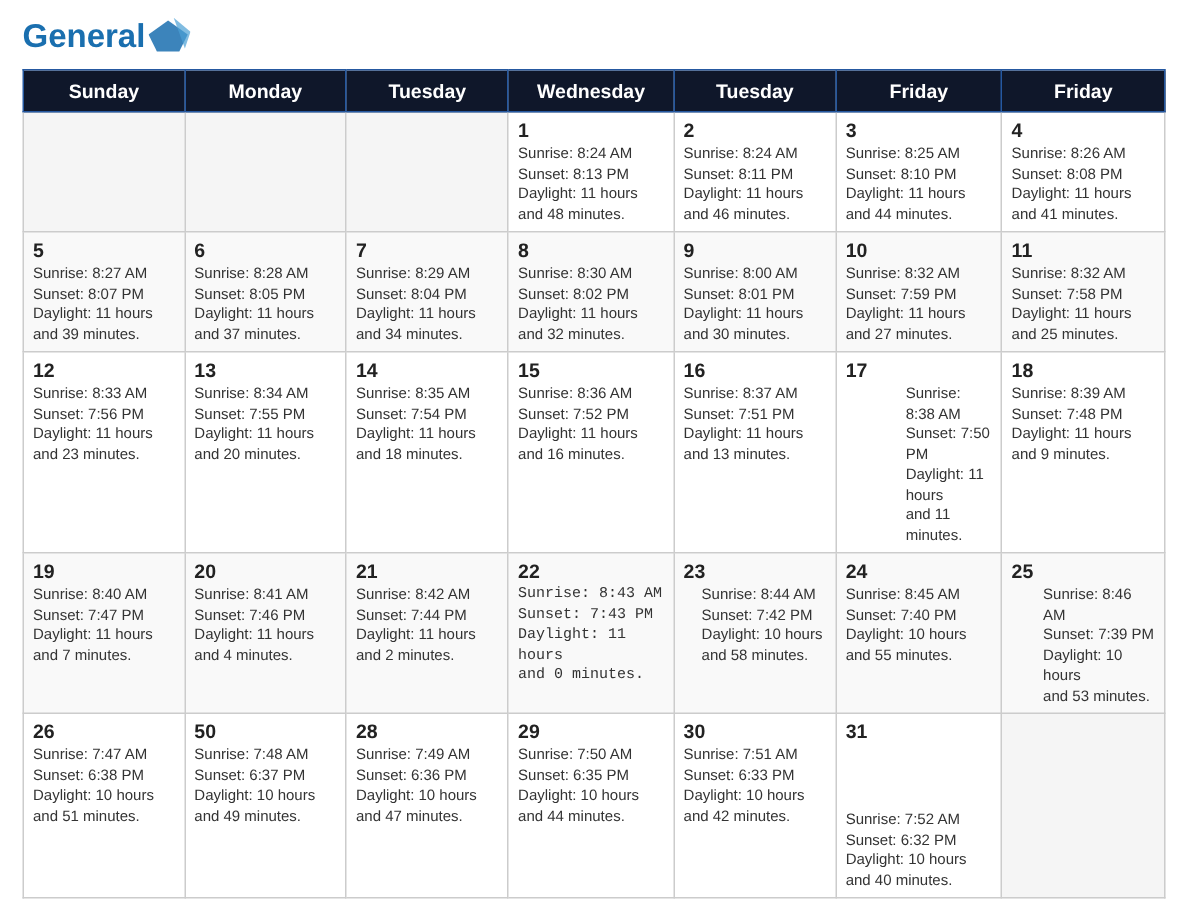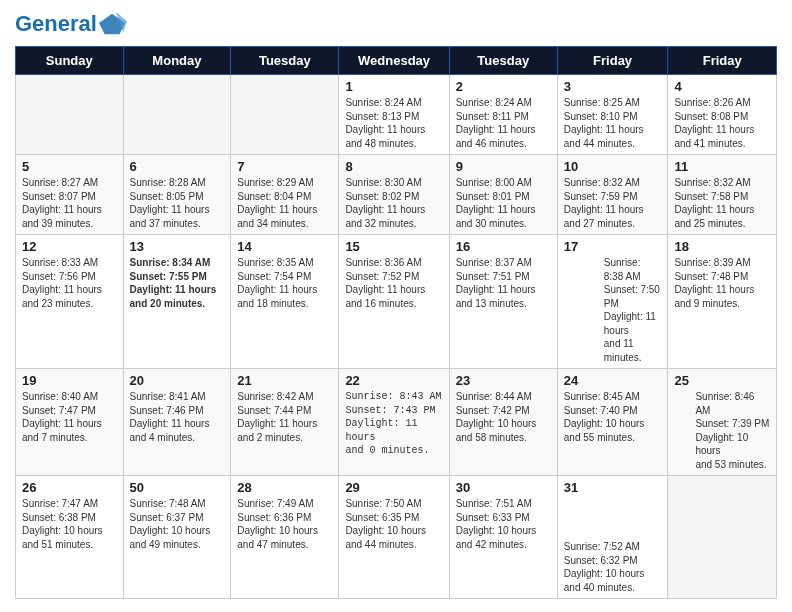--- a/index.html
+++ b/index.html
@@ -226,21 +226,21 @@
         <tr>
           <td>
             <span class="day-number">12</span>
             <div class="cell-text" style="white-space: pre-line;">Sunrise: 8:33 AM
 Sunset: 7:56 PM
 Daylight: 11 hours
 and 23 minutes.</div>
           </td>
           <td>
             <span class="day-number">13</span>
-            <div class="cell-text" style="white-space: pre-line; font-weight: bold;">Sunrise: 8:34 AM
+            <div class="cell-text" style="white-space: pre-line;">Sunrise: 8:34 AM
 Sunset: 7:55 PM
 Daylight: 11 hours
 and 20 minutes.</div>
           </td>
           <td>
             <span class="day-number">14</span>
             <div class="cell-text" style="white-space: pre-line;">Sunrise: 8:35 AM
 Sunset: 7:54 PM
 Daylight: 11 hours
 and 18 minutes.</div>
@@ -298,21 +298,21 @@
           </td>
           <td>
             <span class="day-number">22</span>
             <div class="cell-text" style="white-space: pre-line; font-family: Liberation Mono, monospace;">Sunrise: 8:43 AM
 Sunset: 7:43 PM
 Daylight: 11 hours
 and 0 minutes.</div>
           </td>
           <td>
             <span class="day-number">23</span>
-            <div class="cell-text" style="white-space: pre-line;">Sunrise: 8:44 AM
+            <div class="cell-text" style="white-space: pre-line; margin-left: 12px;">Sunrise: 8:44 AM
 Sunset: 7:42 PM
 Daylight: 10 hours
 and 58 minutes.</div>
           </td>
           <td>
             <span class="day-number">24</span>
             <div class="cell-text" style="white-space: pre-line;">Sunrise: 8:45 AM
 Sunset: 7:40 PM
 Daylight: 10 hours
 and 55 minutes.</div>

